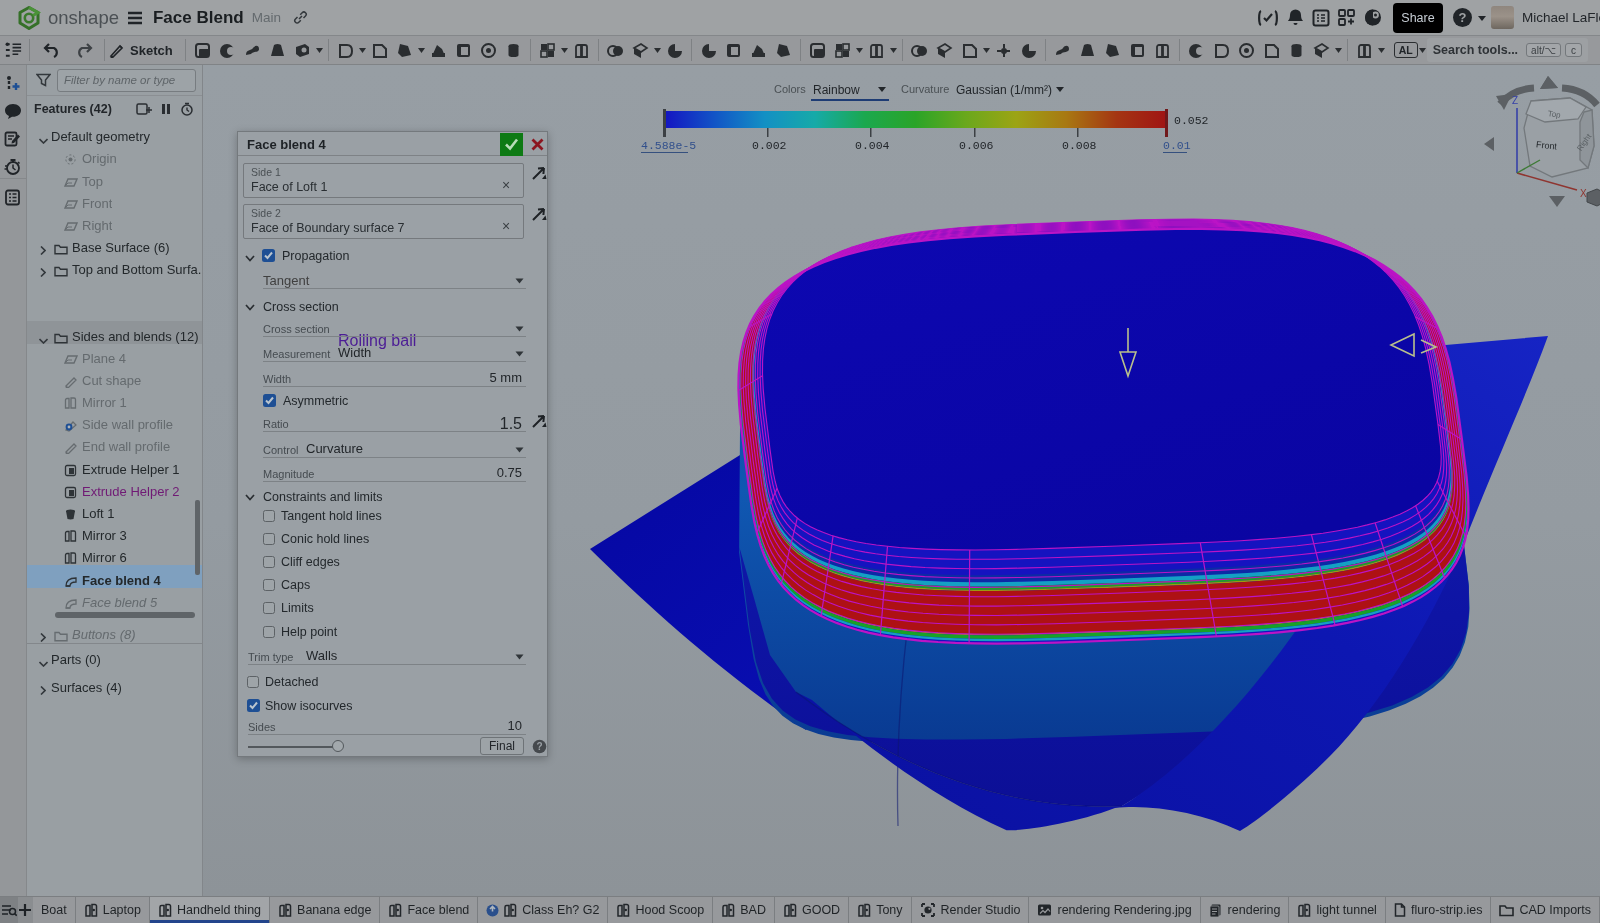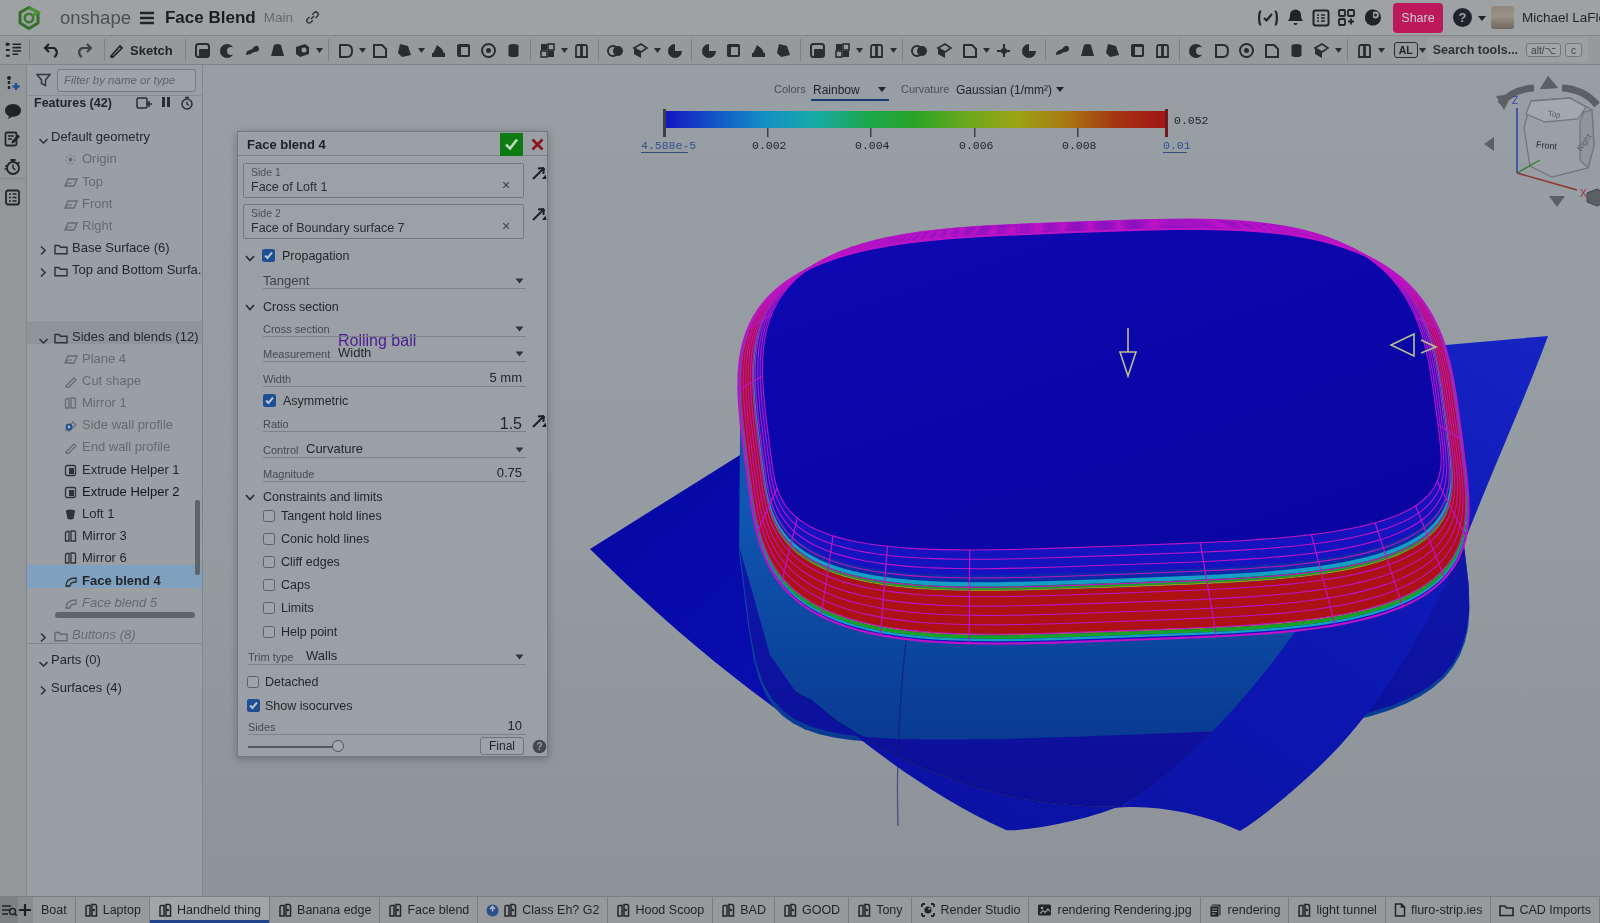--- a/index.html
+++ b/index.html
@@ -22,21 +22,21 @@
 .trow .car{width:16px;flex:0 0 auto;display:flex;justify-content:center}
 .trow .ic{width:19px;flex:0 0 auto;display:flex;justify-content:center;margin-right:2px}
 </style></head><body>
 
 <div id="topbar">
 <svg width="24" height="24" viewBox="0 0 24 24" style="margin-left:17px">
 <path d="M12,1.5 L21,6.5 V17 L12,22.5 L3,17 V6.5 Z" fill="none" stroke="#357028" stroke-width="3" stroke-linejoin="round"></path>
 <circle cx="12" cy="12" r="4.2" fill="none" stroke="#3a7a2c" stroke-width="2.6"></circle>
 <path d="M12,1.5 L21,6.5 L16,9.5" fill="none" stroke="#4a9238" stroke-width="3"></path>
 </svg>
-<span style="font-size:18.5px;color:#4b5054;margin-left:19px">onshape</span>
+<span style="font-size:18.5px;color:#4b5054;margin-left:7px">onshape</span>
 <svg width="16" height="14" viewBox="0 0 16 14" style="margin-left:8px">
       <path d="M1,2 h14 M1,7 h14 M1,12 h14" stroke="#202428" stroke-width="2.4"></path>
     </svg>
 <span style="font-size:17px;font-weight:bold;color:#1a1e21;margin-left:10px">Face Blend</span>
 <span style="font-size:13.5px;color:#646a6e;margin-left:8px">Main</span>
 <svg width="15" height="15" viewBox="0 0 15 15" style="margin-left:12px">
       <path d="M6,9 L9,6 M4.5,7 l-2,2 a2.3,2.3 0 0 0 3.3,3.3 l2,-2 M10.5,8 l2,-2 A2.3,2.3 0 0 0 9.2,2.7 l-2,2" stroke="#33383c" stroke-width="1.5" fill="none"></path>
     </svg>
 <div style="flex:1 1 auto"></div>
 <svg width="22" height="18" viewBox="0 0 22 18">
@@ -61,21 +61,21 @@
       <path d="M14,10.5 v6 M11,13.5 h6" stroke="#202428" stroke-width="1.8"></path>
     </svg>
 <span style="width:7px"></span>
 <svg width="20" height="19" viewBox="0 0 20 19">
       <circle cx="10" cy="9.5" r="8" fill="#202428"></circle>
       <circle cx="12.5" cy="7" r="3.4" fill="#9fa2a4"></circle>
       <circle cx="12.5" cy="7" r="1.5" fill="#202428"></circle>
       <path d="M10,1.5 a8,8 0 0 0 0,16" fill="#202428"></path>
     </svg>
 <span style="width:10px"></span>
-<div style="width:50px;height:30px;background:#be185d;border-radius:4px;color:#c6cdd4;font-size:12.5px;display:flex;align-items:center;justify-content:center">Share</div>
+<div style="width:50px;height:30px;background:#000000;border-radius:4px;color:#c6cdd4;font-size:12.5px;display:flex;align-items:center;justify-content:center">Share</div>
 <span style="width:9px"></span>
 <svg width="21" height="21" viewBox="0 0 21 21">
       <circle cx="10.5" cy="10.5" r="9.5" fill="#202428"></circle>
       <text x="10.5" y="15" text-anchor="middle" font-size="13" font-weight="bold" fill="#9fa2a4">?</text>
     </svg>
 <svg width="10" height="8" viewBox="0 0 10 8" style="margin:0 4px">
       <path d="M1,2 L9,2 L5,7 Z" fill="#202428"></path>
     </svg>
 <div style="width:23px;height:23px;border-radius:3px;background:linear-gradient(180deg,#8f867e 0%,#9b9289 45%,#6e675f 100%)"></div>
 <span style="font-size:13.5px;color:#22262a;margin-left:8px;white-space:nowrap;width:78px;overflow:hidden;display:inline-block">Michael LaFleur</span>
@@ -418,21 +418,21 @@
   </div>
 <div id="lpanel">
     <div style="display:flex;align-items:center;height:31px;border-bottom:1px solid #8b8f93">
       <svg width="15" height="14" viewBox="0 0 15 14" style="margin:0 6px 0 9px">
         <path d="M1,1.5 H14 L9.5,7 V12.5 L5.5,10.5 V7 Z" fill="none" stroke="#33383c" stroke-width="1.5"></path>
       </svg>
       <div style="flex:1;height:23px;border:1px solid #777c80;border-radius:3px;background:#9da3a7;margin-right:6px;display:flex;align-items:center;padding-left:6px">
         <span style="font-size:11.5px;font-style:italic;color:#5e6468">Filter by name or type</span>
       </div>
     </div>
-    <div style="display:flex;height:26px;padding-left:7px">
+    <div style="display:flex;align-items:center;height:26px;padding-left:7px">
       <span style="font-size:12.5px;font-weight:bold;color:#22262a">Features (42)</span>
       <div style="flex:1"></div>
       <svg width="16" height="14" viewBox="0 0 16 14">
         <rect x="1" y="2" width="10" height="10" rx="1.5" fill="none" stroke="#2a2e32" stroke-width="1.5"></rect>
         <path d="M13,5 v6 M10,8 h6" stroke="#2a2e32" stroke-width="1.5"></path>
       </svg>
       <span style="width:9px"></span>
       <svg width="10" height="12" viewBox="0 0 10 12">
         <rect x="1" y="1" width="3" height="10" fill="#2a2e32"></rect>
         <rect x="6" y="1" width="3" height="10" fill="#2a2e32"></rect>
@@ -591,21 +591,21 @@
       <span style="color:#23282b;;white-space:nowrap;overflow:hidden">Extrude Helper 1</span>
     </div>
     <div class="trow" style="padding-left:18px;">
       <span class="car"></span>
       <span class="ic">
         <svg width="13" height="13" viewBox="0 0 13 13">
           <rect x="1.5" y="1.5" width="10" height="10" rx="1.5" fill="none" stroke="#2e3337" stroke-width="1.3"></rect>
           <rect x="5" y="4" width="5" height="6" fill="#2e3337"></rect>
         </svg>
       </span>
-      <span style="color:#0f172a;;white-space:nowrap;overflow:hidden">Extrude Helper 2</span>
+      <span style="color:#701a75;;white-space:nowrap;overflow:hidden">Extrude Helper 2</span>
     </div>
     <div class="trow" style="padding-left:18px;">
       <span class="car"></span>
       <span class="ic">
         <svg width="13" height="13" viewBox="0 0 13 13">
           <ellipse cx="6.5" cy="3" rx="4.5" ry="1.6" fill="#2e3337"></ellipse>
           <path d="M2,3 L3.5,11 a5,1.8 0 0 0 6,0 L11,3" fill="#2e3337"></path>
         </svg>
       </span>
       <span style="color:#23282b;;white-space:nowrap;overflow:hidden">Loft 1</span>

